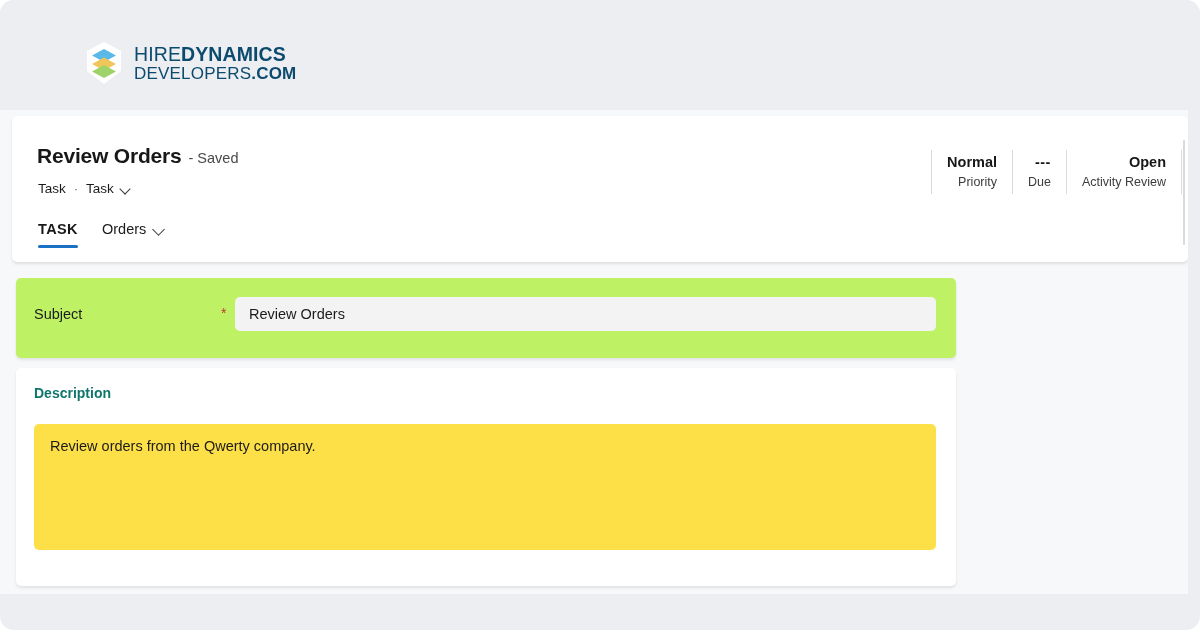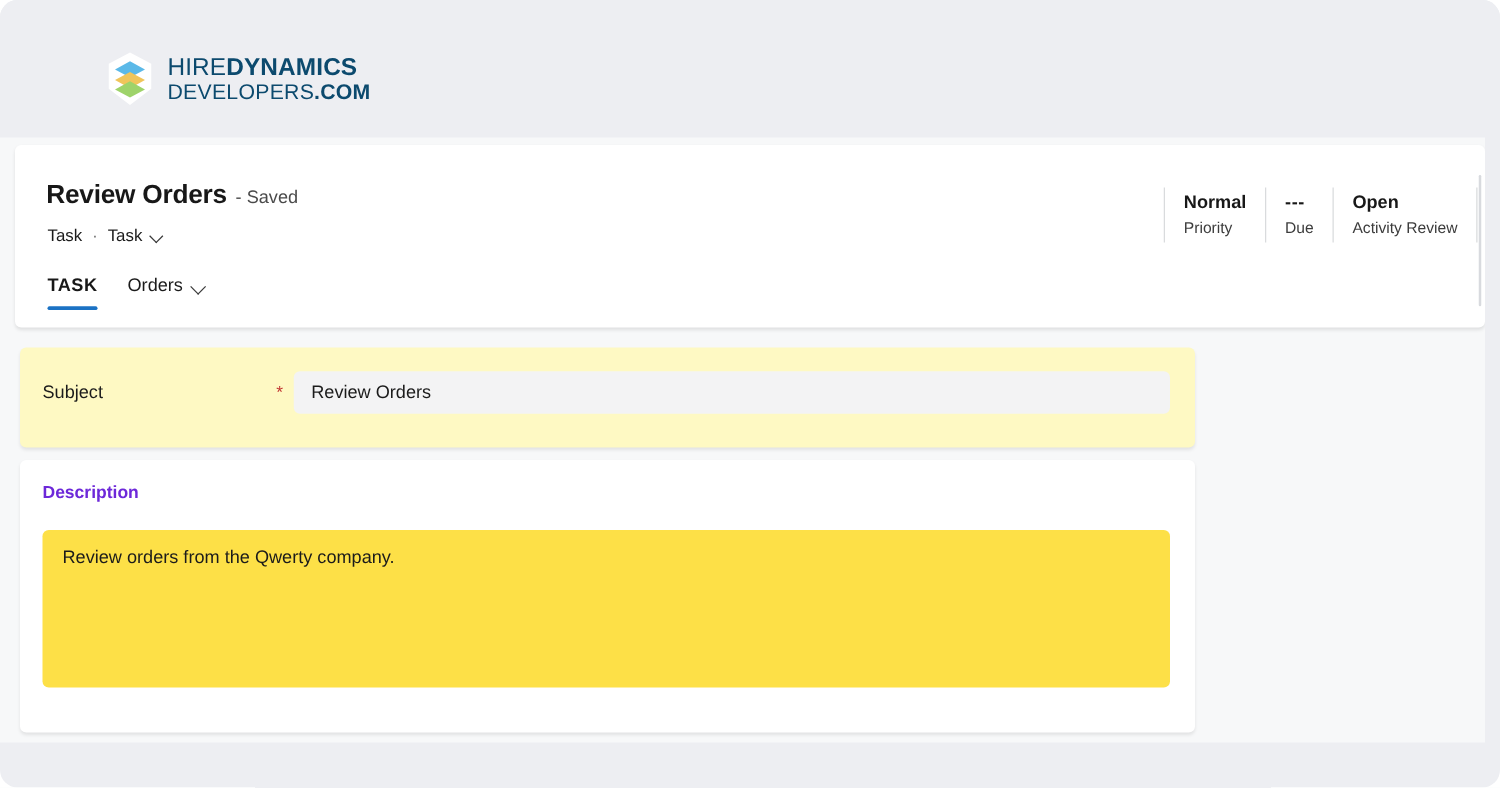--- a/index.html
+++ b/index.html
@@ -174,20 +174,21 @@
     display: flex;
     align-items: stretch;
     height: 44px;
   }
   .hl {
     padding: 0 15px;
     display: flex;
     flex-direction: column;
     justify-content: center;
     border-right: 1px solid #d9dbdd;
+    text-align: right;
   }
   .hl:first-child { border-left: 1px solid #d9dbdd; }
   .hl-val {
     font-size: 14.5px;
     font-weight: 700;
     color: #181818;
     line-height: 1.35;
   }
   .hl-lab {
     font-size: 12.5px;
@@ -249,21 +250,21 @@
     transform: rotate(45deg);
   }
 
   
   .subject-card {
     position: absolute;
     left: 16px;
     top: 168px;
     width: 940px;
     height: 80px;
-    background: #fef9c3;
+    background: #bef264;
     border-radius: 5px;
     box-shadow: 0 2px 3px rgba(0,0,0,0.09);
   }
   .subject-label {
     position: absolute;
     left: 18px;
     top: 28px;
     font-size: 14.5px;
     color: #1b1b1b;
   }
@@ -301,21 +302,21 @@
     background: #ffffff;
     border-radius: 5px;
     box-shadow: 0 2px 3px rgba(0,0,0,0.09);
   }
   .desc-label {
     position: absolute;
     left: 18px;
     top: 17px;
     font-size: 14px;
     font-weight: 700;
-    color: #6d28d9;
+    color: #0f766e;
   }
   .desc-input {
     position: absolute;
     left: 18px;
     top: 56px;
     width: 902px;
     height: 126px;
     background: #fde047;
     border-radius: 5px;
     box-sizing: border-box;

